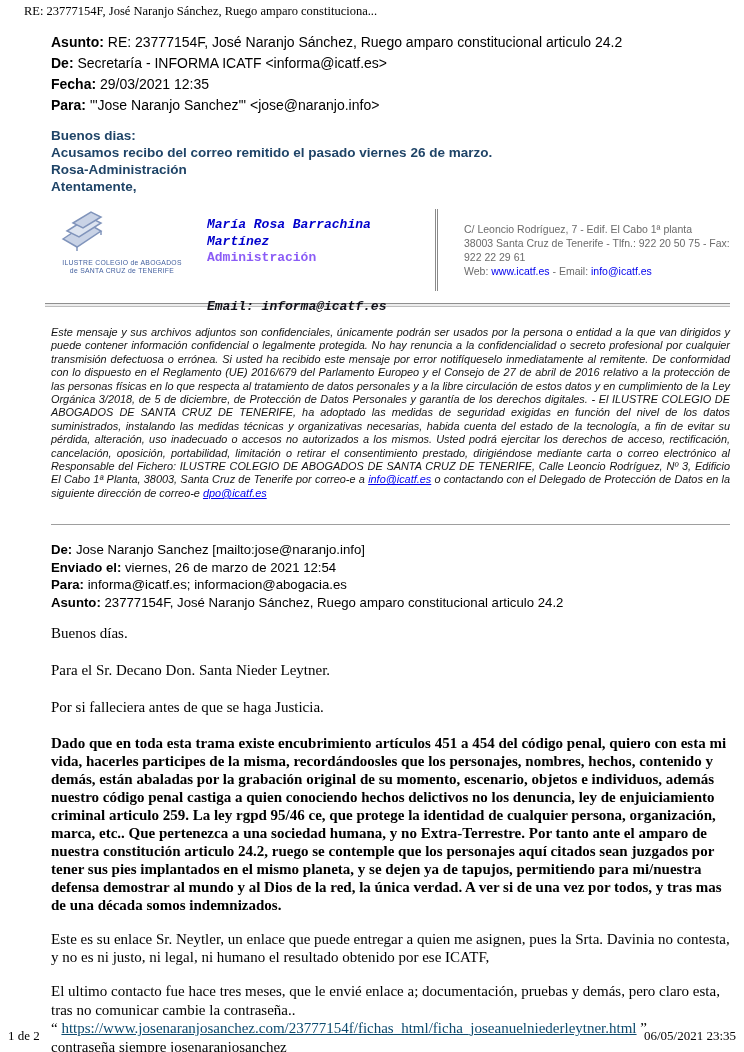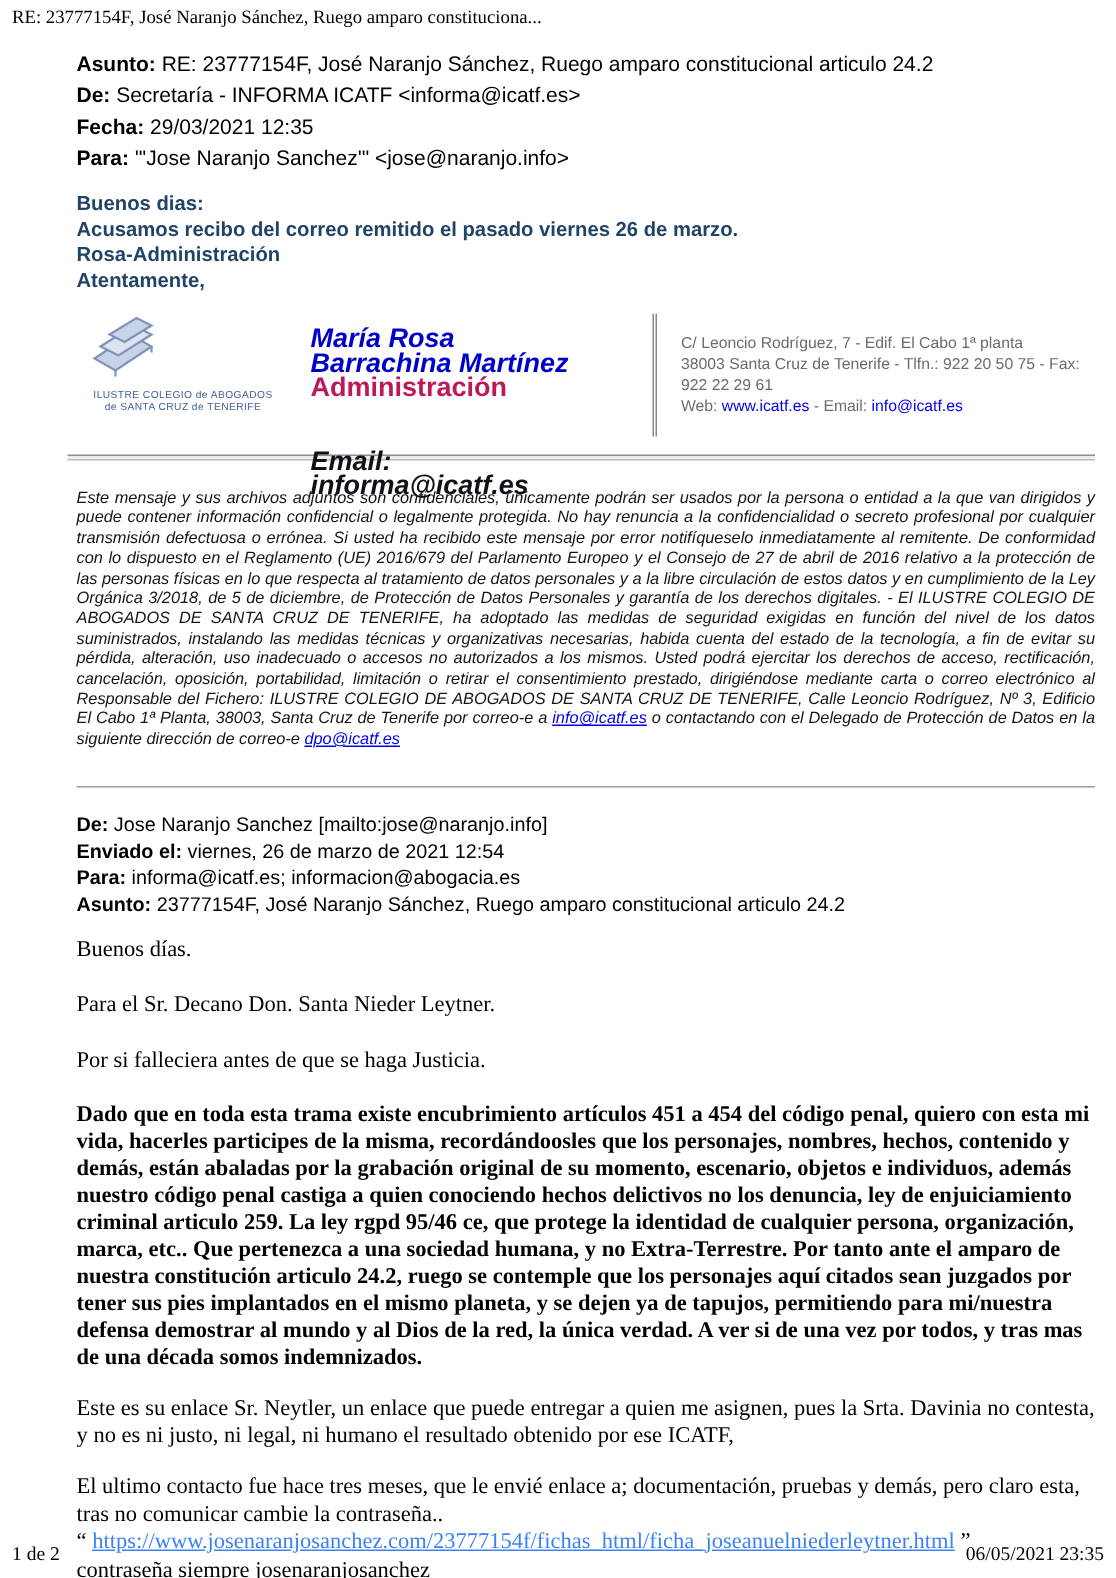--- a/index.html
+++ b/index.html
@@ -1,43 +1,43 @@
 <!DOCTYPE html>
 <html><head>
 <meta charset="utf-8">
 <style>
   html,body{margin:0;padding:0;background:#fff;}
   .page{position:relative;width:744px;height:1052px;background:#ffffff;overflow:hidden;
         font-family:"Liberation Sans",sans-serif;color:#000;}
-  .doc-title{position:absolute;top:4px;left:8px;font-family:"Liberation Serif",serif;
+  .doc-title{position:absolute;top:4px;left:24px;font-family:"Liberation Serif",serif;
              font-size:12.5px;color:#000;}
   .content{position:absolute;top:0;left:51px;width:679px;}
 
   
   .mail-headers{margin-top:32px;font-size:14px;line-height:21px;}
   .mail-headers .lbl{font-weight:bold;}
 
   
   .reply{margin-top:11px;font-size:13.5px;line-height:17px;font-weight:bold;color:#1f4467;}
 
   
   .sig{margin-top:14px;display:flex;align-items:stretch;height:82px;}
   .logo{width:146px;flex:none;}
   .logo-top{display:flex;align-items:flex-start;}
   .logo-word{font-family:"DejaVu Serif",serif;font-size:37px;line-height:40px;color:#3d5d9f;
              letter-spacing:1px;}
   .logo-icon{margin-left:2px;margin-top:0px;}
   .logo-sub{font-size:6.8px;line-height:8px;color:#44619f;text-align:center;width:142px;
             letter-spacing:0.3px;white-space:nowrap;}
   .sig-mid{width:186px;flex:none;margin-left:10px;padding-top:8px;
-           font-family:Liberation Sans, sans-serif;font-size:18px;line-height:16.5px;}
+           font-family:Liberation Mono, monospace;font-size:13px;line-height:16.5px;}
   .sig-name{color:#0000cc;font-weight:bold;font-style:italic;}
-  .sig-role{color:#be185d;font-weight:bold;}
+  .sig-role{color:#8b5cf6;font-weight:bold;}
   .sig-email{color:#101018;font-weight:bold;font-style:italic;margin-top:32px;}
-  .sig-right{margin-left:42px;border-left:3px double #8a8a8a;padding-left:16px;
+  .sig-right{margin-left:42px;border-left:3px double #8a8a8a;padding-left:26px;
              color:#6b6b6b;font-size:10.5px;line-height:14px;
              display:flex;flex-direction:column;justify-content:center;}
   .sig-right a,.weblink{color:#0000ee;cursor:pointer;}
 
   
   .rule{margin:12px 0 0 -6px;height:2px;border:none;
         border-top:1px solid #8f8f8f;border-bottom:1px solid #bdbdbd;background:#ededed;}
 
   
   .disclaimer{margin-top:19px;font-size:10.9px;line-height:13.4px;font-style:italic;
@@ -50,21 +50,21 @@
   .quoted .lbl{font-weight:bold;}
 
   
   .letter{font-family:"Liberation Serif",serif;font-size:15px;color:#000;}
   .letter p{margin:0;}
   .p1{margin-top:14px !important;}
   .p2,.p3{margin-top:20px !important;}
   .boldpara{margin-top:18px !important;font-weight:bold;line-height:18px;}
   .p4{margin-top:16px !important;line-height:18px;}
   .p5{margin-top:16px !important;line-height:18.5px;}
-  .body-link{color:#3b82f6;text-decoration:underline;cursor:pointer;}
+  .body-link{color:#0c4a6e;text-decoration:underline;cursor:pointer;}
 
   .footer-left{position:absolute;left:8px;top:1028px;font-family:"Liberation Serif",serif;font-size:13px;}
   .footer-right{position:absolute;right:8px;top:1028px;font-family:"Liberation Serif",serif;font-size:13px;}
 </style>
 </head>
 <body>
 
 <div class="page">
 
   <div class="doc-title">RE: 23777154F, José Naranjo Sánchez, Ruego amparo constituciona...</div>

